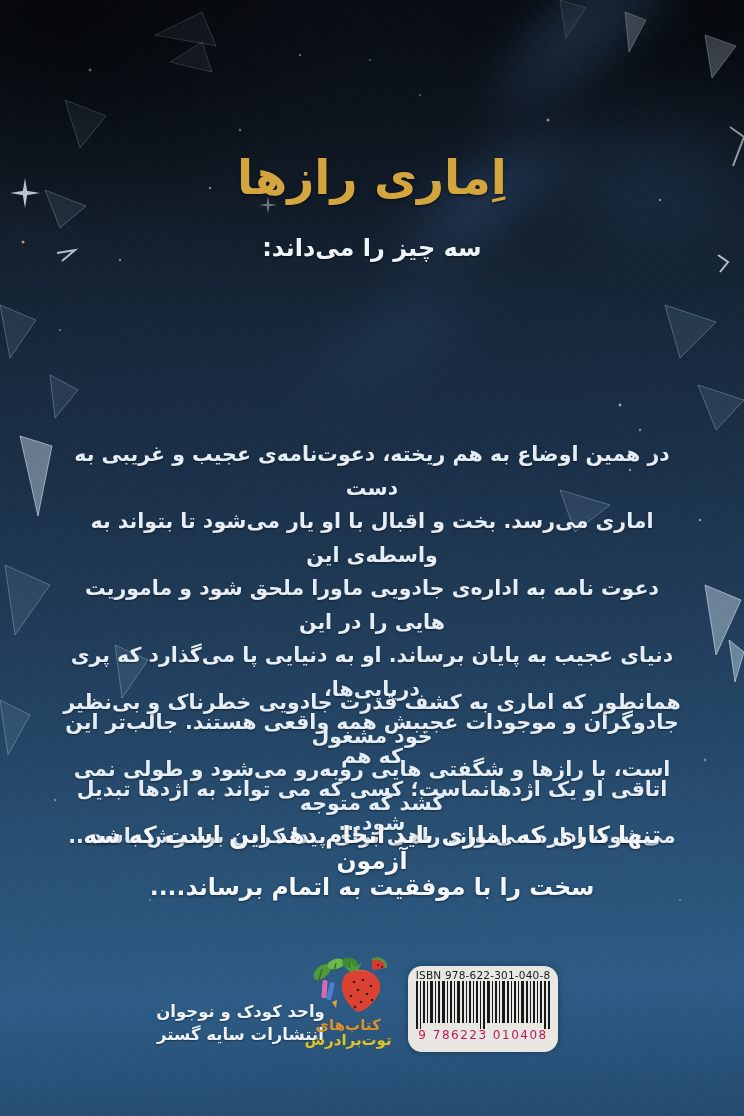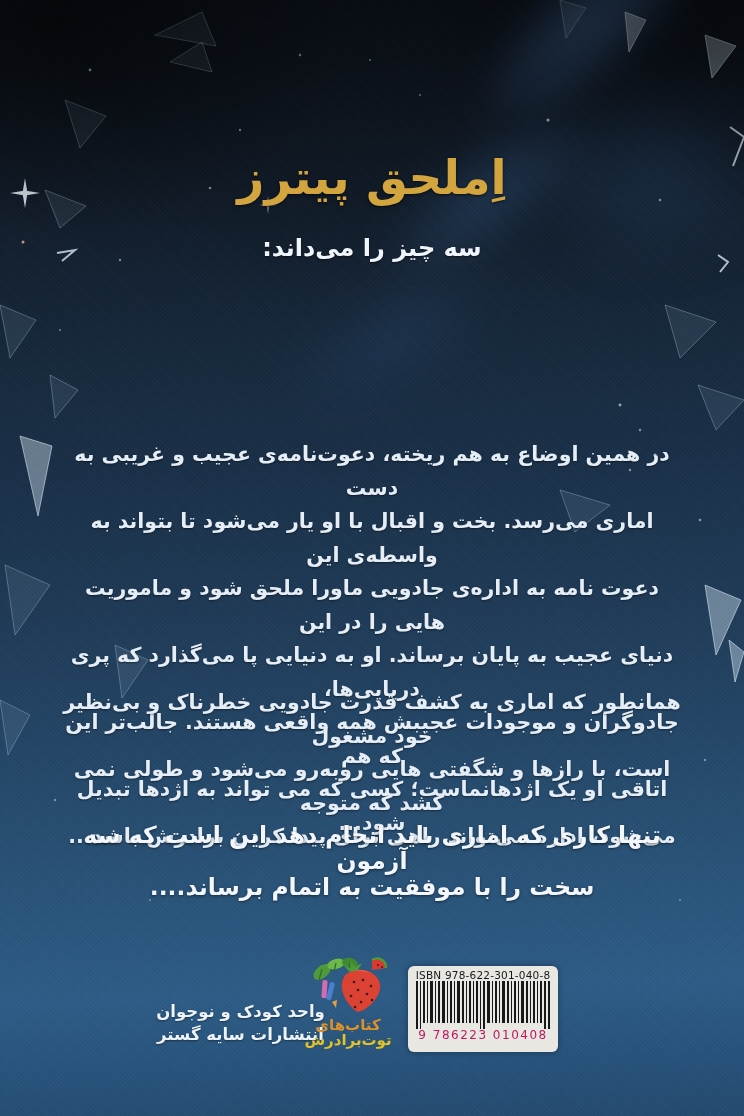--- a/index.html
+++ b/index.html
@@ -86,21 +86,21 @@
   .logo{
     position:absolute;left:300px;top:956px;width:96px;text-align:center;direction:rtl;
   }
   .logo svg{display:block;margin:0 auto;}
   .logo-text{font-size:15px;font-weight:bold;line-height:15px;}
   .logo-text-1{color:#d8922f;text-shadow:0 0 1px rgba(120,60,0,0.5);}
   .logo-text-2{color:#e0c231;text-shadow:0 0 1px rgba(90,90,0,0.5);}
 
   .barcode-box{
     position:absolute;left:408px;top:966px;width:150px;height:86px;
-    background:#e9e7e2;border-radius:6px;box-shadow:0 0 6px rgba(0,0,0,0.35);
+    background:#e9e7e2;border-radius:14px;box-shadow:0 0 6px rgba(0,0,0,0.35);
     display:flex;flex-direction:column;align-items:center;padding-top:3px;box-sizing:border-box;
   }
   .isbn-label{
     font-size:10.5px;color:#17181a;letter-spacing:0.2px;white-space:nowrap;
     font-family:"DejaVu Sans",sans-serif;
   }
   .barcode-digits{
     font-size:12px;color:#be185d;letter-spacing:1.5px;margin-top:-1px;white-space:nowrap;
     font-family:"DejaVu Sans",sans-serif;
   }
@@ -168,21 +168,21 @@
       <circle cx="680" cy="900" r="1.1" opacity="0.45"></circle>
       <circle cx="150" cy="900" r="1.1" opacity="0.45"></circle>
       <circle cx="370" cy="60" r="1.1" opacity="0.5"></circle>
     </g>
   </svg>
 
   <div class="texture"></div>
   <div class="vignette"></div>
 
   <div class="content">
-    <h1 class="title">اِملحق پیترز</h1>
+    <h1 class="title">اِماری رازها</h1>
     <div class="subtitle">سه چیز را می‌داند:</div>
 
 
     <div class="para para-1">
       <div>در همین اوضاع به هم ریخته، دعوت‌نامه‌ی عجیب و غریبی به دست</div>
       <div>اماری می‌رسد. بخت و اقبال با او یار می‌شود تا بتواند به واسطه‌ی این</div>
       <div>دعوت نامه به اداره‌ی جادویی ماورا ملحق شود و ماموریت هایی را در این</div>
       <div>دنیای عجیب به پایان برساند. او به دنیایی پا می‌گذارد که پری دریایی‌ها،</div>
       <div>جادوگران و موجودات عجیبش همه واقعی هستند.  جالب‌تر این که هم</div>
       <div>اتاقی او یک اژدهانماست؛ کسی که می تواند به اژدها تبدیل شود...</div>

